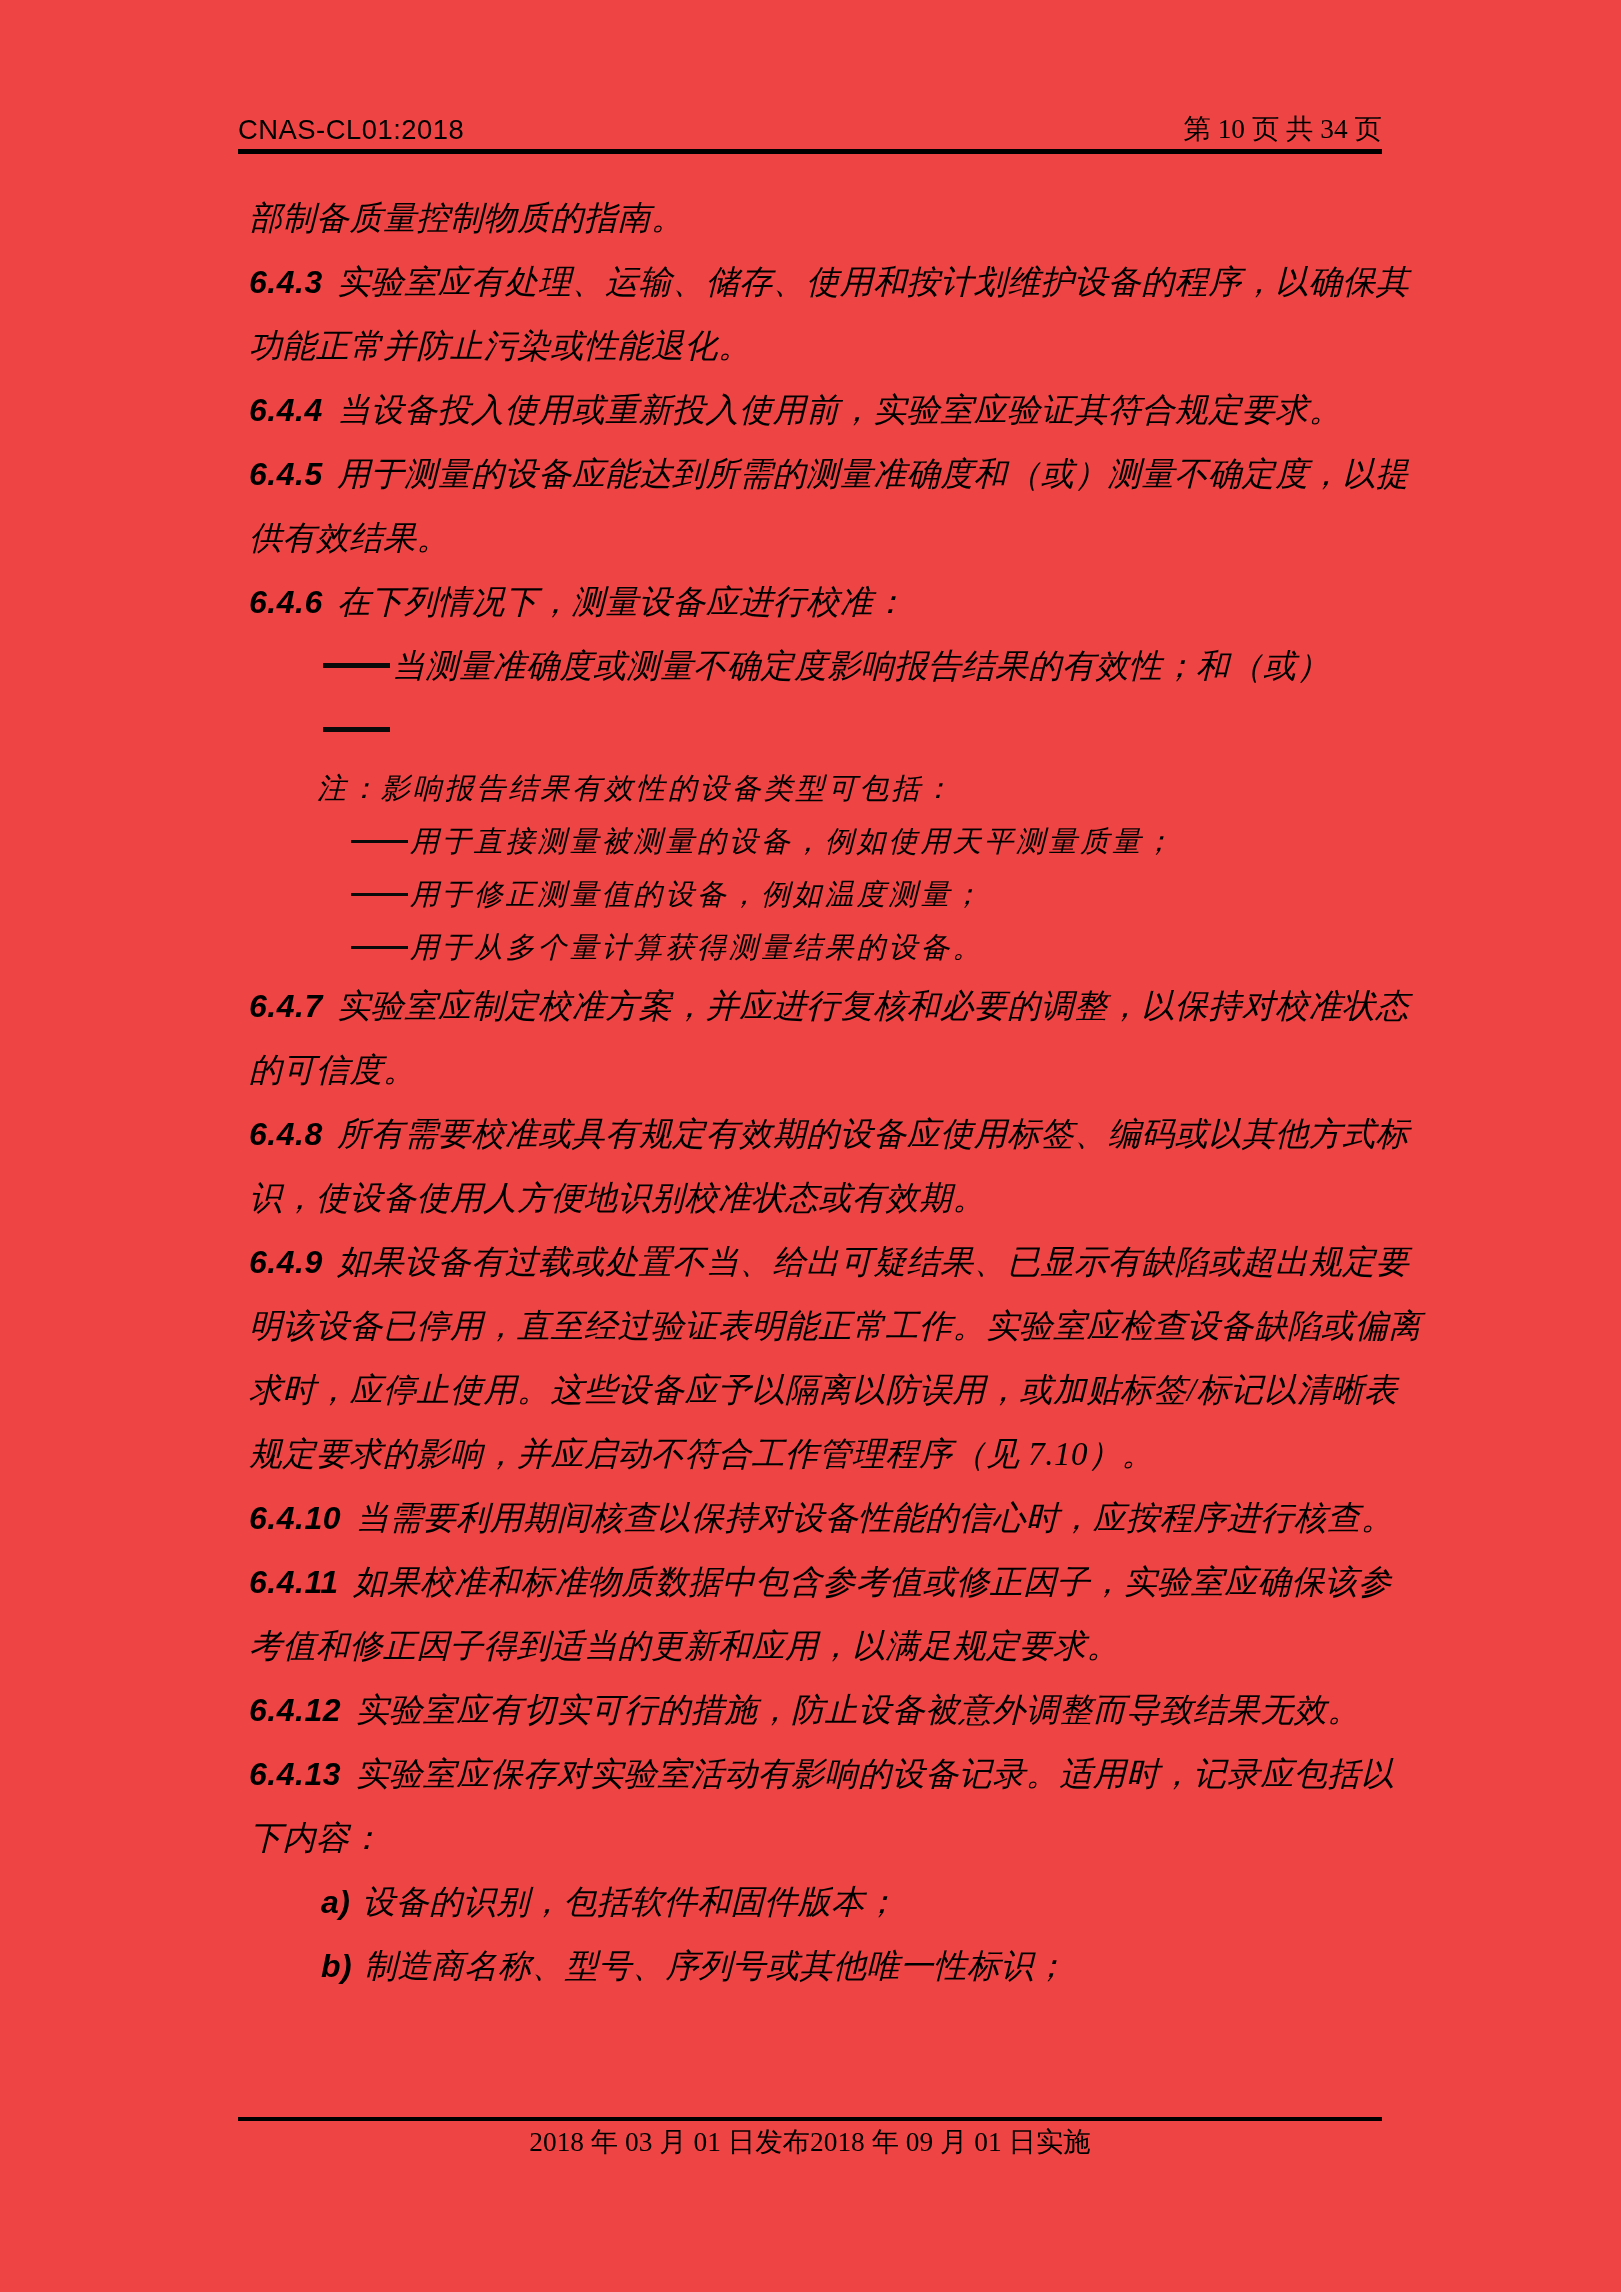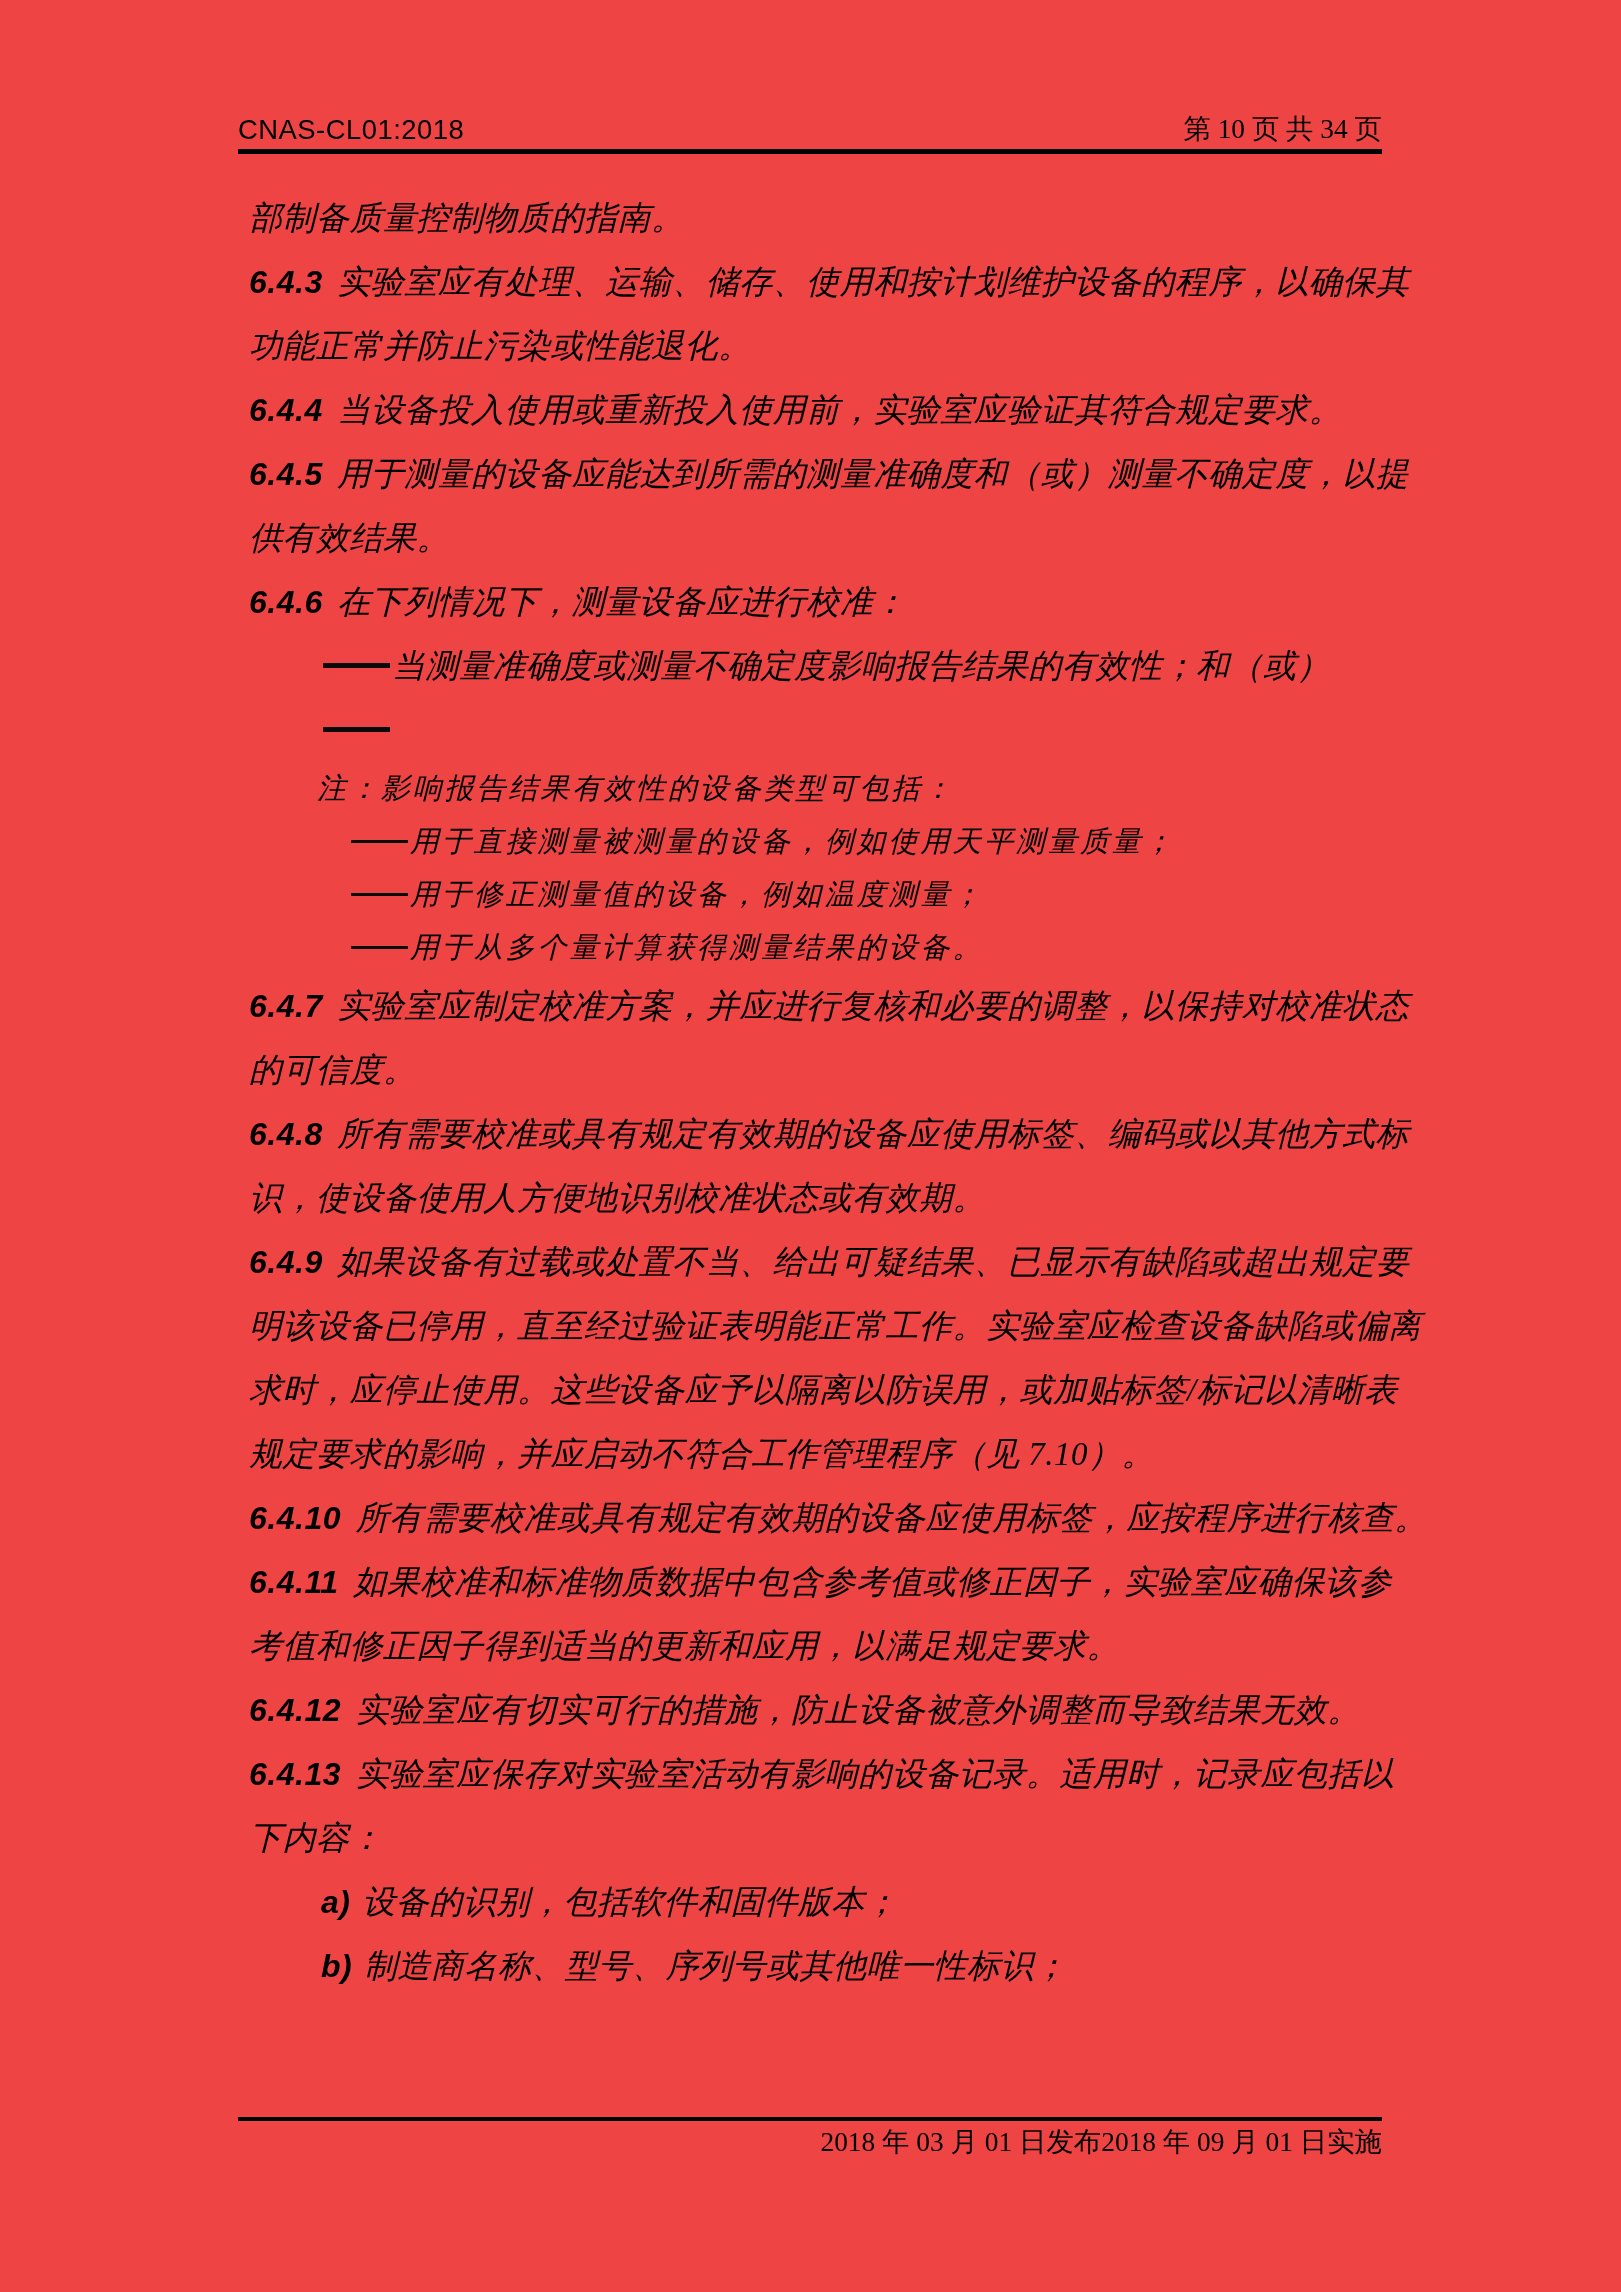--- a/index.html
+++ b/index.html
@@ -94,21 +94,21 @@
   
   .footer {
     position: absolute;
     left: 238px;
     width: 1144px;
     top: 2125px;
     height: 35px;
     font-size: 27.4px;
     line-height: 35px;
     display: flex;
-    justify-content: flex-end;
+    justify-content: center;
   }
 </style>
 </head>
 <body>
 
 <div class="page">
 
   <div class="header">
     <span class="doc-code">CNAS-CL01:2018</span>
     <span class="page-info">第 10 页 共 34 页</span>
@@ -130,21 +130,21 @@
       <div class="line notedash"><span class="dash-line"></span><span class="txt">用于修正测量值的设备，例如温度测量；</span></div>
       <div class="line notedash"><span class="dash-line"></span><span class="txt">用于从多个量计算获得测量结果的设备。</span></div>
       <div class="line clause"><span class="num">6.4.7</span><span class="txt">实验室应制定校准方案，并应进行复核和必要的调整，以保持对校准状态</span></div>
       <div class="line cont"><span class="txt">的可信度。</span></div>
       <div class="line clause"><span class="num">6.4.8</span><span class="txt">所有需要校准或具有规定有效期的设备应使用标签、编码或以其他方式标</span></div>
       <div class="line cont"><span class="txt">识，使设备使用人方便地识别校准状态或有效期。</span></div>
       <div class="line clause"><span class="num">6.4.9</span><span class="txt">如果设备有过载或处置不当、给出可疑结果、已显示有缺陷或超出规定要</span></div>
       <div class="line cont"><span class="txt">明该设备已停用，直至经过验证表明能正常工作。实验室应检查设备缺陷或偏离</span></div>
       <div class="line cont"><span class="txt">求时，应停止使用。这些设备应予以隔离以防误用，或加贴标签/标记以清晰表</span></div>
       <div class="line cont"><span class="txt">规定要求的影响，并应启动不符合工作管理程序（见 7.10）。</span></div>
-      <div class="line clause"><span class="num">6.4.10</span><span class="txt">所有需要校准或具有规定有效期的设备应使用标签，应按程序进行核查。</span></div>
+      <div class="line clause"><span class="num">6.4.10</span><span class="txt">当需要利用期间核查以保持对设备性能的信心时，应按程序进行核查。</span></div>
       <div class="line clause"><span class="num">6.4.11</span><span class="txt">如果校准和标准物质数据中包含参考值或修正因子，实验室应确保该参</span></div>
       <div class="line cont"><span class="txt">考值和修正因子得到适当的更新和应用，以满足规定要求。</span></div>
       <div class="line clause"><span class="num">6.4.12</span><span class="txt">实验室应有切实可行的措施，防止设备被意外调整而导致结果无效。</span></div>
       <div class="line clause"><span class="num">6.4.13</span><span class="txt">实验室应保存对实验室活动有影响的设备记录。适用时，记录应包括以</span></div>
       <div class="line cont"><span class="txt">下内容：</span></div>
       <div class="line alpha"><span class="num">a)</span><span class="txt">设备的识别，包括软件和固件版本；</span></div>
       <div class="line alpha"><span class="num">b)</span><span class="txt">制造商名称、型号、序列号或其他唯一性标识；</span></div>
     </div>
 
   <div class="rule footer-rule"></div>

